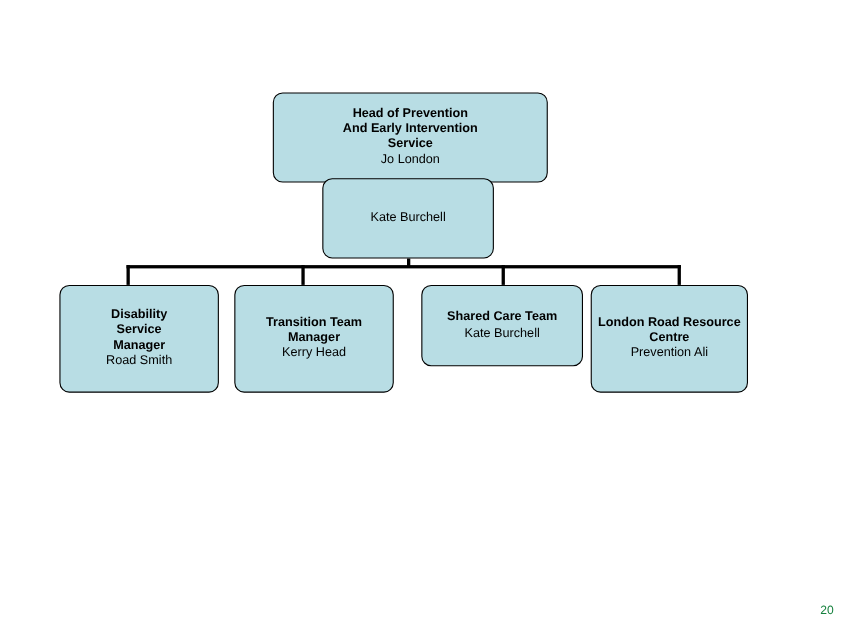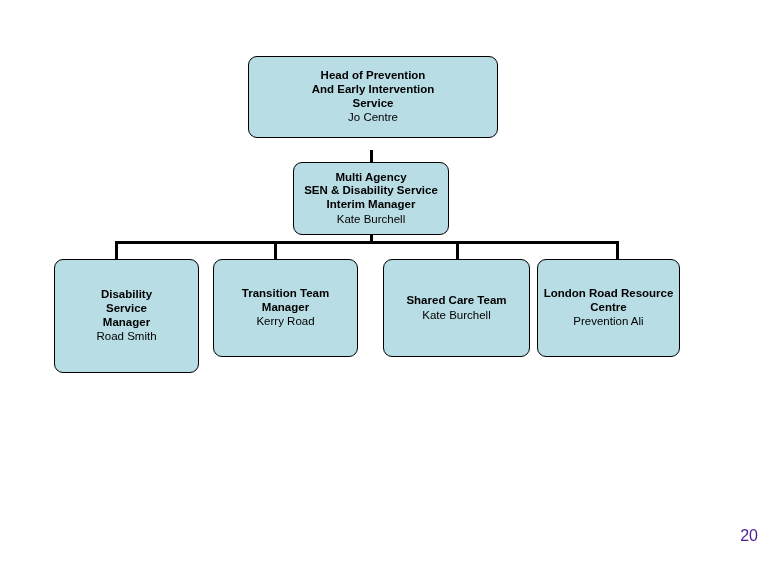--- a/index.html
+++ b/index.html
@@ -45,69 +45,66 @@
     font-size: 11.5px;
     margin-top: 1px;
   }
   .connector {
     position: absolute;
     background: #000000;
   }
   .page-number {
     position: absolute;
     right: 22px;
-    bottom: 28px;
-    font-size: 16px;
-    color: #4c1d95;
+    bottom: 12px;
+    font-size: 11px;
+    color: #15803d;
   }
 </style>
 </head>
 <body>
 
 <div id="chart">
 
   <div class="connector" style="left:370px; top:150px; width:3px; height:12px;"></div>
 
   <div class="connector" style="left:370px; top:235px; width:3px; height:8px;"></div>
 
   <div class="connector" style="left:115px; top:241px; width:504px; height:3px;"></div>
 
   <div class="connector" style="left:115px; top:241px; width:3px; height:18px;"></div>
   <div class="connector" style="left:274px; top:241px; width:3px; height:18px;"></div>
   <div class="connector" style="left:456px; top:241px; width:3px; height:18px;"></div>
   <div class="connector" style="left:616px; top:241px; width:3px; height:18px;"></div>
 
-  <div class="node" style="left:248px; top:56px; width:250px; height:82px;">
+  <div class="node" style="left:248px; top:84px; width:250px; height:82px;">
     <div class="title">Head of Prevention
 And Early Intervention
 Service</div>
-    <div class="person">Jo Centre</div>
+    <div class="person">Jo London</div>
   </div>
 
   <div class="node" style="left:293px; top:162px; width:156px; height:73px;">
-    <div class="title">Multi Agency
-SEN &amp; Disability Service
-Interim Manager</div>
     <div class="person">Kate Burchell</div>
   </div>
 
-  <div class="node" style="left:54px; top:259px; width:145px; height:114px;">
+  <div class="node" style="left:54px; top:259px; width:145px; height:98px;">
     <div class="title">Disability
 Service
 Manager</div>
     <div class="person">Road Smith</div>
   </div>
 
   <div class="node" style="left:213px; top:259px; width:145px; height:98px;">
     <div class="title">Transition Team
 Manager</div>
-    <div class="person">Kerry Road</div>
+    <div class="person">Kerry Head</div>
   </div>
 
-  <div class="node" style="left:383px; top:259px; width:147px; height:98px;">
+  <div class="node" style="left:383px; top:259px; width:147px; height:74px;">
     <div class="title">Shared Care Team</div>
     <div class="person">Kate Burchell</div>
   </div>
 
   <div class="node" style="left:537px; top:259px; width:143px; height:98px;">
     <div class="title">London Road Resource
 Centre</div>
     <div class="person">Prevention Ali</div>
   </div>
 

